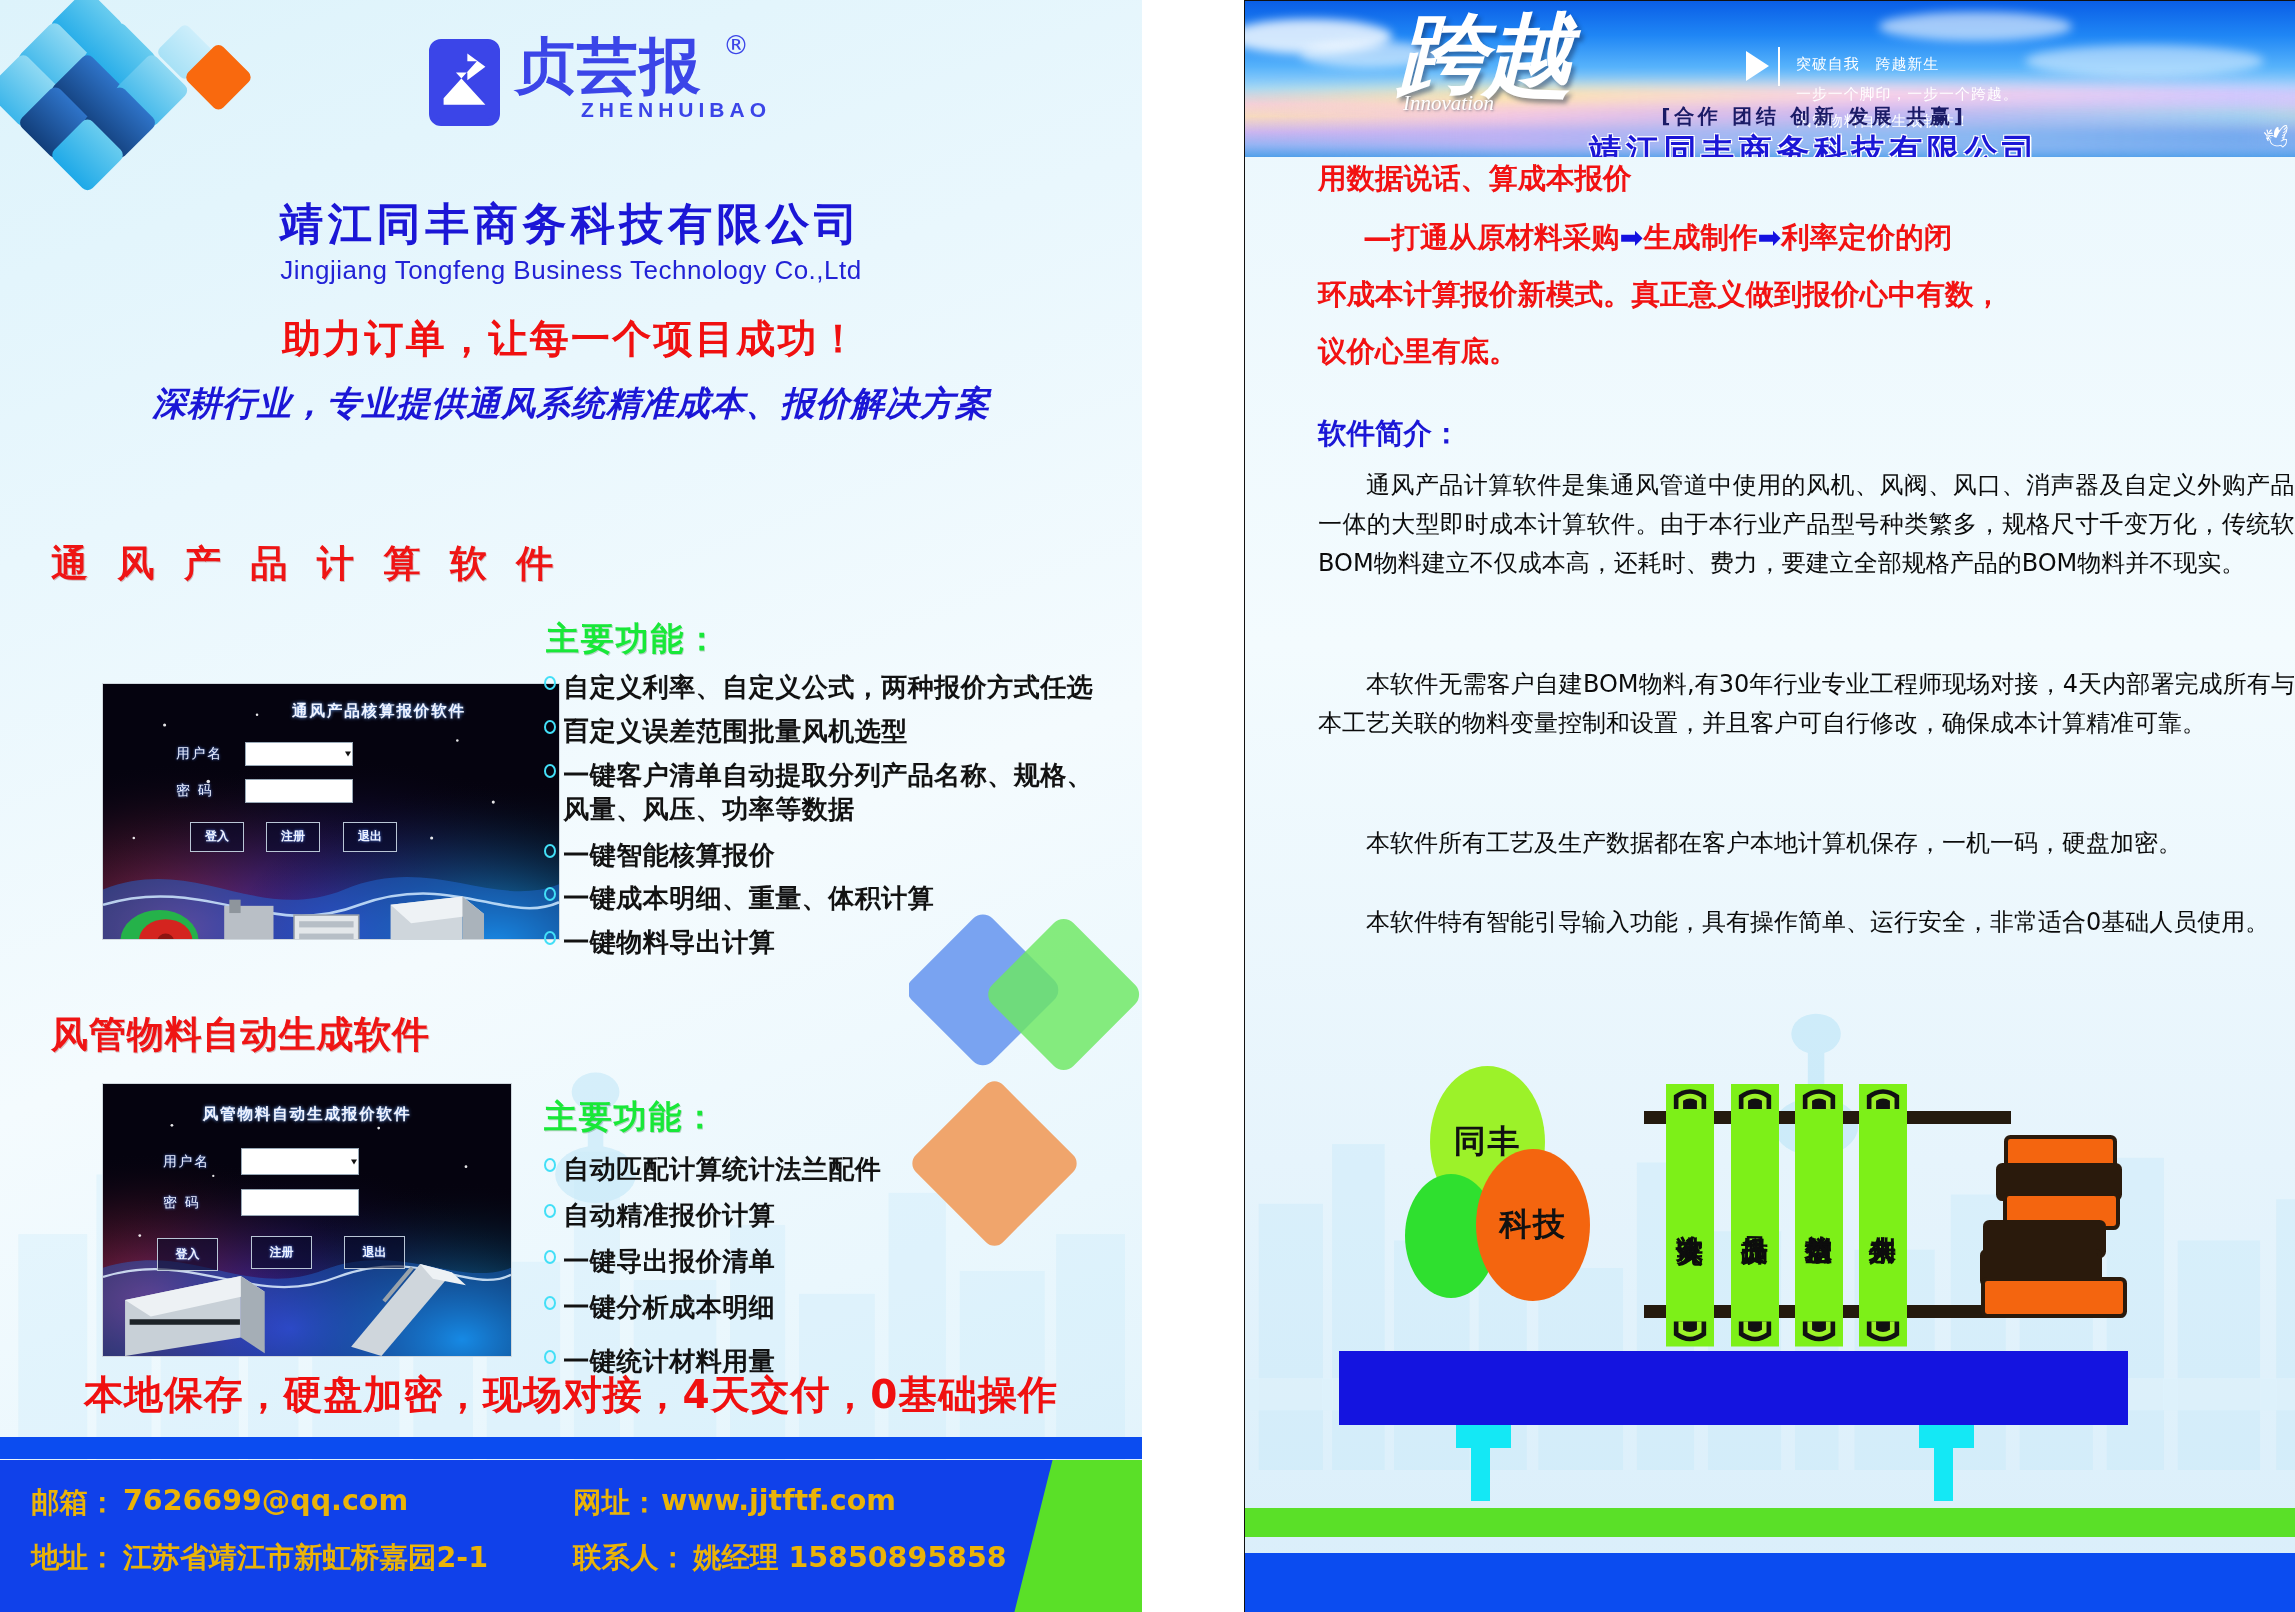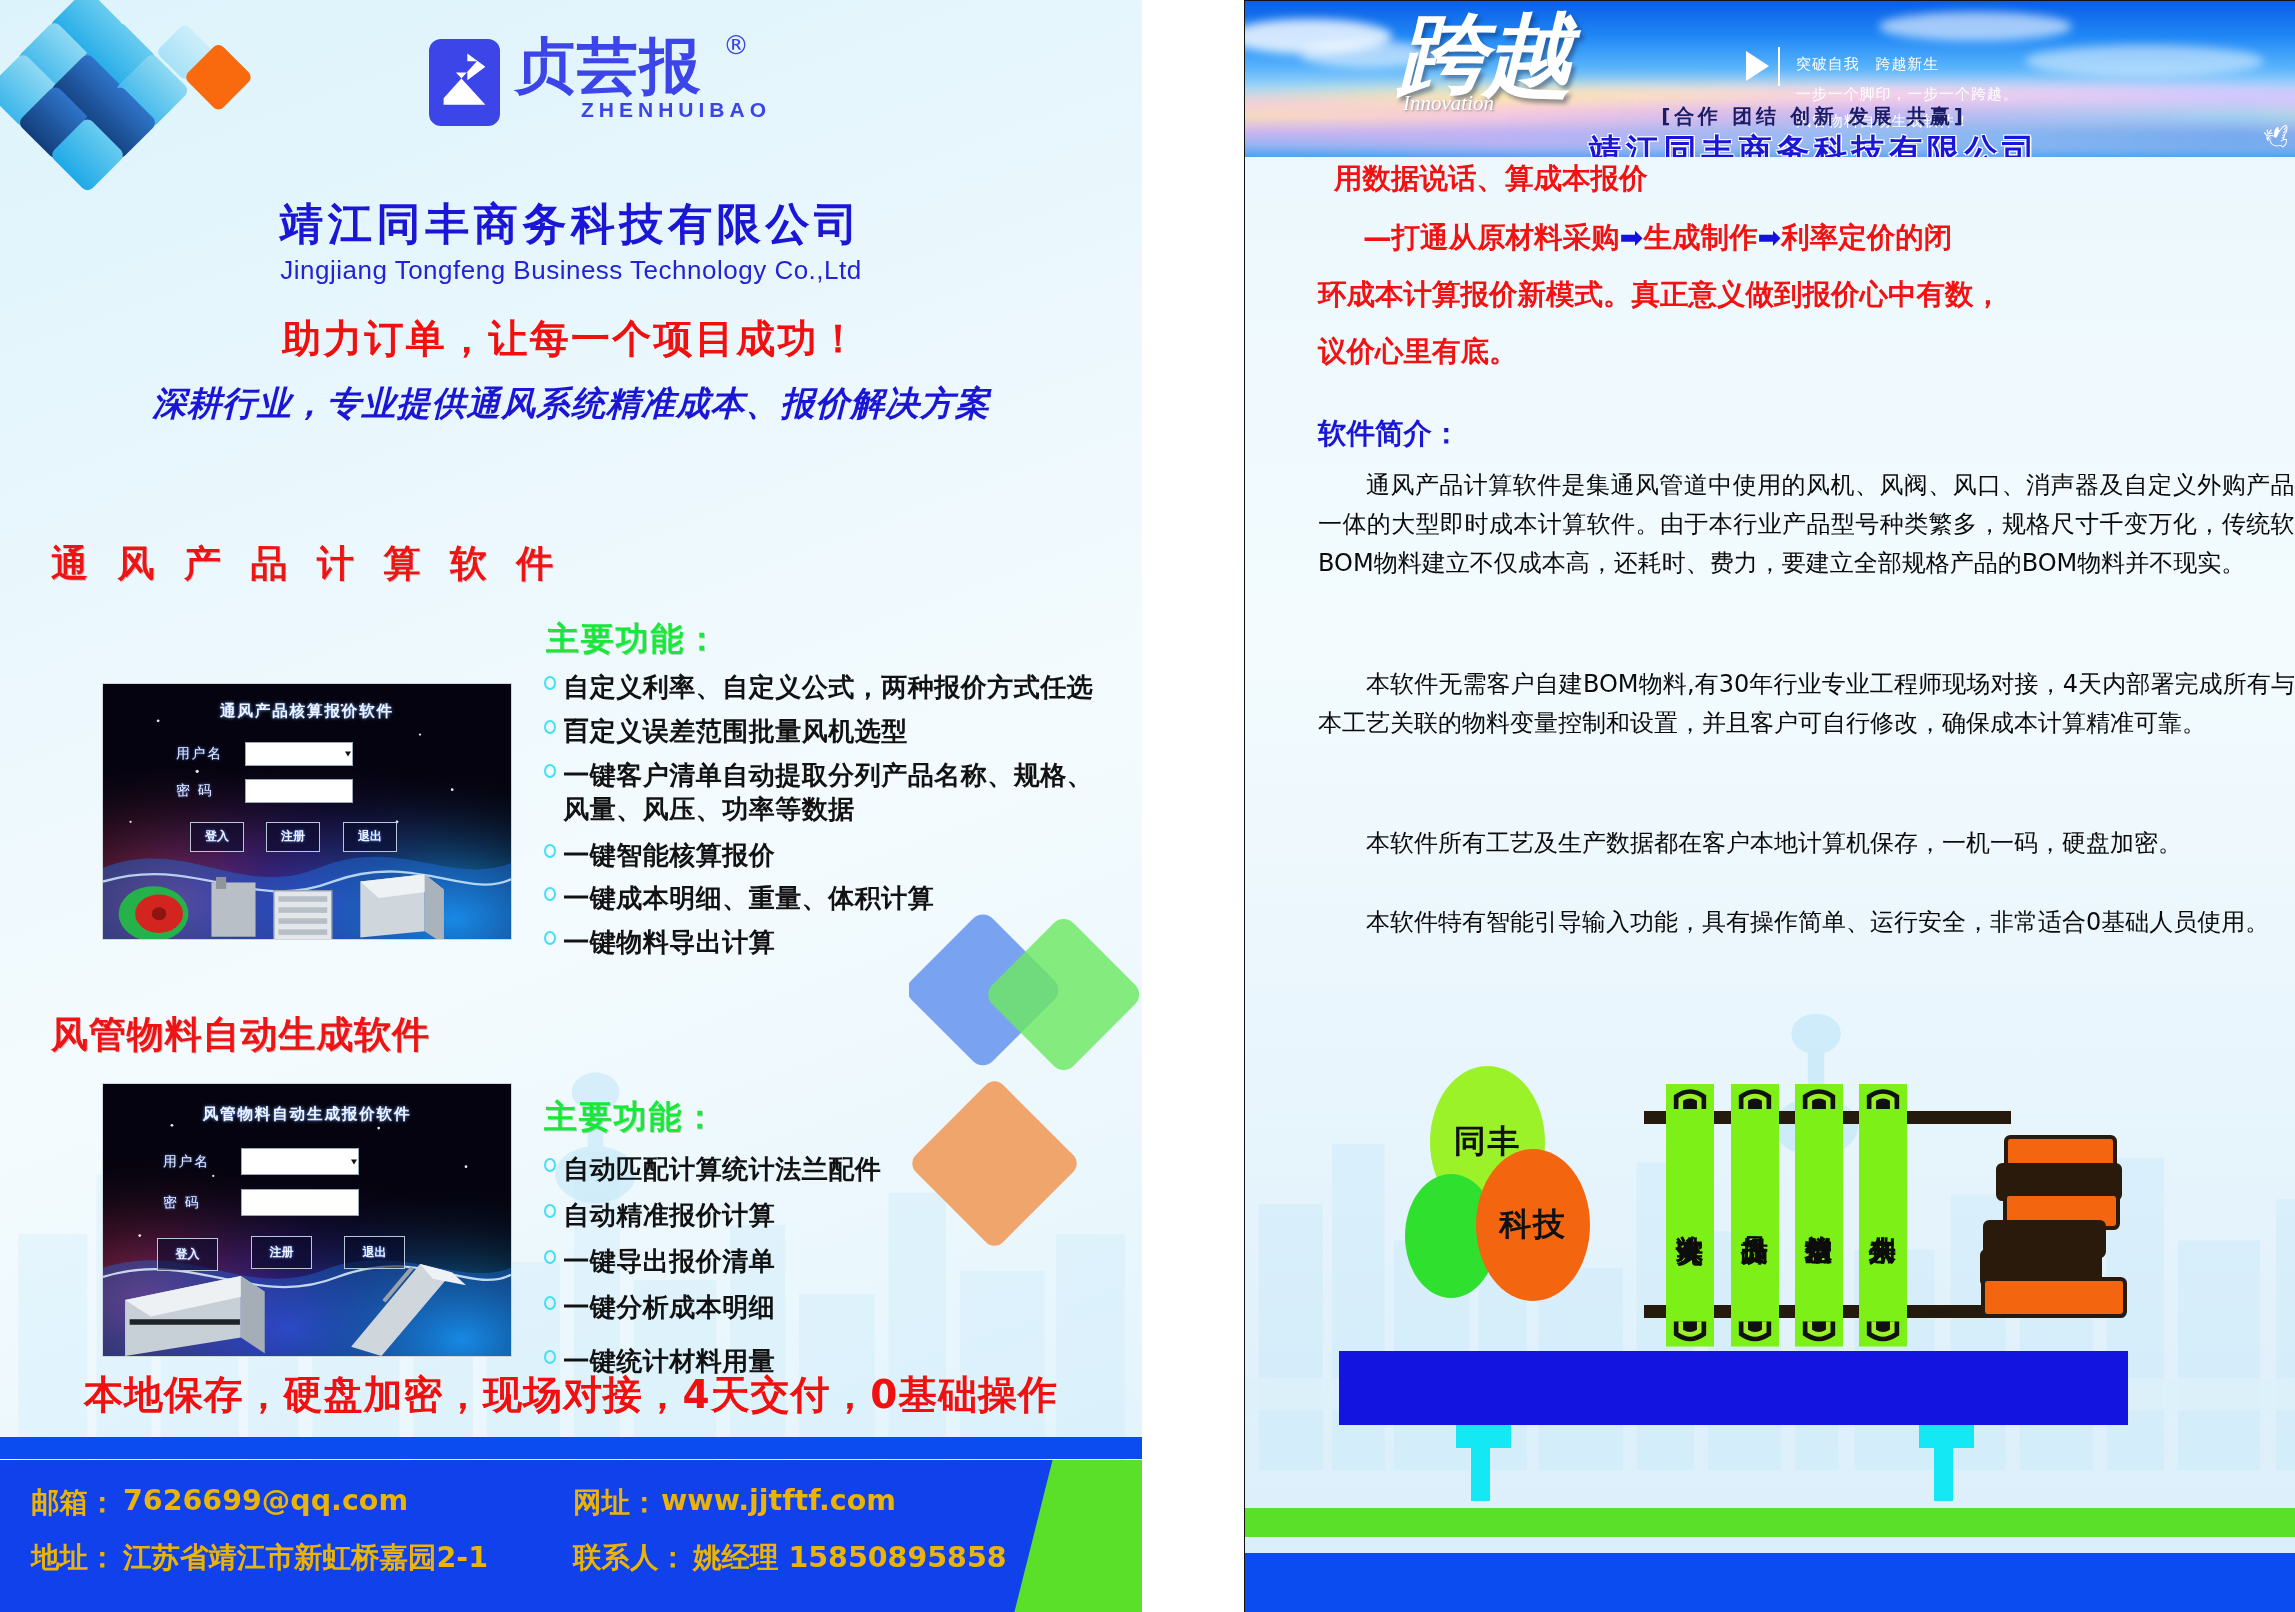--- a/index.html
+++ b/index.html
@@ -265,21 +265,21 @@
     <div class="slogan-red">助力订单，让每一个项目成功！</div>
     <div class="slogan-blue">深耕行业，专业提供通风系统精准成本、报价解决方案</div>
 
     <div class="sec-title" style="left:51px;top:539px;">通 风 产 品 计 算 软 件</div>
 
     <svg style="position:absolute;left:909px;top:893px;width:257px;height:248px;" viewBox="0 0 560 540">
       <rect x="36" y="86" width="250" height="250" rx="30" transform="rotate(45 161 211)" fill="#6f9bf0" opacity="0.92"></rect>
       <rect x="212" y="96" width="250" height="250" rx="30" transform="rotate(45 337 221)" fill="#6ce862" opacity="0.82"></rect>
     </svg>
 
-    <div class="shot" style="left:102px;top:683px;width:408px;height:255px;">
+    <div class="shot" style="left:102px;top:683px;width:408px;height:255px;padding-left:48px;">
       <svg class="shot-bg" viewBox="0 0 888 555" preserveAspectRatio="none">
         <defs>
           <radialGradient id="s1a" cx="18%" cy="86%" r="58%">
             <stop offset="0%" stop-color="#f0426f" stop-opacity=".85"></stop>
               <stop offset="100%" stop-color="#0a0618" stop-opacity="0"></stop>
           </radialGradient>
           <radialGradient id="s1b" cx="52%" cy="88%" r="62%">
             <stop offset="0%" stop-color="#4d3bf0" stop-opacity=".9"></stop>
               <stop offset="100%" stop-color="#0a0618" stop-opacity="0"></stop>
           </radialGradient>
@@ -517,21 +517,21 @@
         <g fill="#aee0f6" opacity=".85">
           <rect x="1228" y="150" width="36" height="200"></rect>
           <ellipse cx="1246" cy="150" rx="54" ry="44"></ellipse>
           <ellipse cx="1246" cy="352" rx="92" ry="64"></ellipse>
         </g>
         <g fill="#ddf2fc" opacity=".9">
           <rect x="0" y="900" width="2483" height="70"></rect>
         </g>
       </svg>
 
-      <div class="rp-red" style="left:73px;top:8.3px;margin-left:16px;">用数据说话、算成本报价</div>
+      <div class="rp-red" style="left:73px;top:8.3px;">用数据说话、算成本报价</div>
       <div class="rp-red" style="left:118px;top:67px;">
         <span>—打通从原材料采购</span><span class="rp-arrow">➡</span><span>生成制作</span><span class="rp-arrow">➡</span><span>利率定价的闭</span>
       </div>
       <div class="rp-red" style="left:73px;top:124px;">环成本计算报价新模式。真正意义做到报价心中有数，</div>
       <div class="rp-red" style="left:73px;top:181px;">议价心里有底。</div>
 
       <div class="rp-subhead" style="left:73px;top:258px;">软件简介：</div>
 
       <div class="rp-para" style="left:73px;top:309px;width:1001px;">通风产品计算软件是集通风管道中使用的风机、风阀、风口、消声器及自定义外购产品于一体的大型即时成本计算软件。由于本行业产品型号种类繁多，规格尺寸千变万化，传统软件BOM物料建立不仅成本高，还耗时、费力，要建立全部规格产品的BOM物料并不现实。</div>
       <div class="rp-para" style="left:73px;top:508px;width:1001px;">本软件无需客户自建BOM物料,有30年行业专业工程师现场对接，4天内部署完成所有与成本工艺关联的物料变量控制和设置，并且客户可自行修改，确保成本计算精准可靠。</div>

